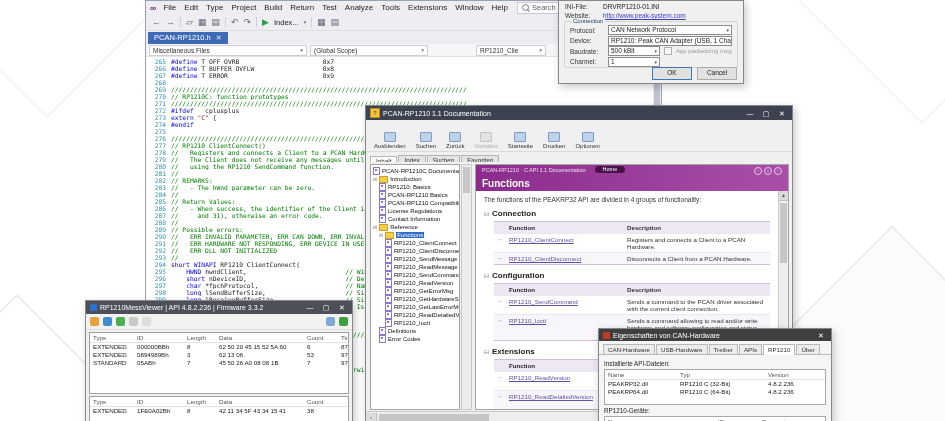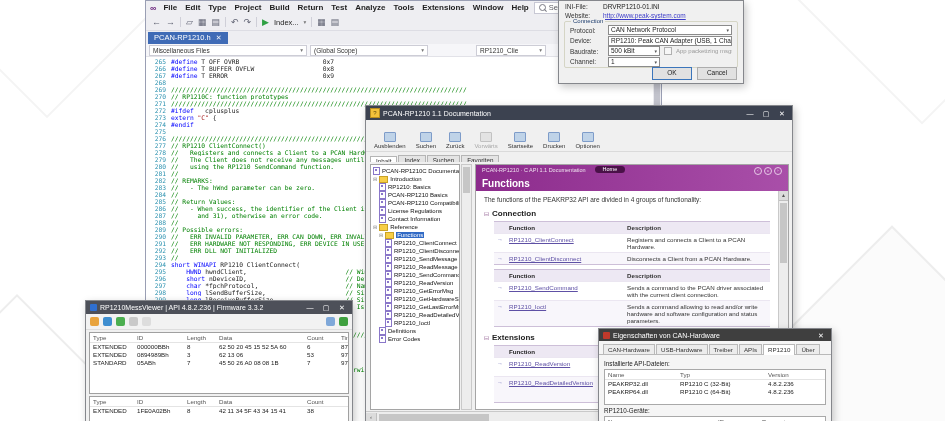--- a/index.html
+++ b/index.html
@@ -9,21 +9,21 @@
 
   
   .win{position:absolute;background:#F0F0F0;border:1px solid #85878C;box-shadow:2px 3px 8px rgba(0,0,0,.22);}
   .tbar{display:flex;align-items:center;color:#fff;font-size:7px;padding:0 4px;gap:3px;white-space:nowrap;overflow:hidden;}
   .tbtns{margin-left:auto;display:flex;gap:4px;}
   .tbtn{width:12px;text-align:center;color:#fff;font-size:7px;line-height:11px;}
 
   
   #vs{left:145px;top:0;width:515px;height:421px;background:#EEEEF2;border:1px solid #9A9FB4;z-index:1;box-shadow:none;}
   .vs-menu{display:flex;align-items:center;height:13px;font-size:8px;color:#1e1e1e;padding:0 4px;gap:1px;}
-  .vs-menu .mi{padding:0 4px;font-weight:bold;}
+  .vs-menu .mi{padding:0 4px;}
   .vs-logo{color:#68217A;font-weight:bold;font-size:9px;margin-right:2px;}
   .vs-search{margin-left:auto;display:flex;align-items:center;gap:3px;color:#5f5f66;font-size:7.5px;
              border:1px solid #C8C8D4;background:#fff;padding:0 4px;height:10px;width:130px;}
   .mag{width:5px;height:5px;border:1px solid #7a7a85;border-radius:50%;position:relative;flex:none;}
   .mag:after{content:"";position:absolute;width:3px;height:1px;background:#7a7a85;left:4px;top:5px;transform:rotate(45deg);}
   .vs-toolbar{display:flex;align-items:center;height:16px;font-size:9px;color:#616474;padding:0 6px;gap:5px;border-bottom:1px solid #DDDDE4;}
   .vs-toolbar .sep{width:1px;height:10px;background:#CFCFD8;}
   .run{color:#2EA043;}
   .attach{font-size:7.5px;color:#1e1e1e;}
   .vs-tabrow{height:13px;display:flex;align-items:flex-end;padding-left:2px;background:#EEEEF2;}
@@ -475,20 +475,24 @@
                 <span class="hc i">→</span>
                 <span class="hc f"><span class="flink">RP1210_ClientConnect</span></span>
                 <span class="hc d">Registers and connects a Client to a PCAN Hardware.</span>
               </div>
               <div class="hrow alt">
                 <span class="hc i">→</span>
                 <span class="hc f"><span class="flink">RP1210_ClientDisconnect</span></span>
                 <span class="hc d">Disconnects a Client from a PCAN Hardware.</span>
               </div>
             </div>
+            <div class="sec-h">
+              <span class="sec-sq">⊟</span>
+              <span>Configuration</span>
+            </div>
             <div class="htable">
               <div class="hrow hd">
                 <span class="hc i"></span>
                 <span class="hc f">Function</span>
                 <span class="hc d">Description</span>
               </div>
               <div class="hrow">
                 <span class="hc i">→</span>
                 <span class="hc f"><span class="flink">RP1210_SendCommand</span></span>
                 <span class="hc d">Sends a command to the PCAN driver associated with the current client connection.</span>

